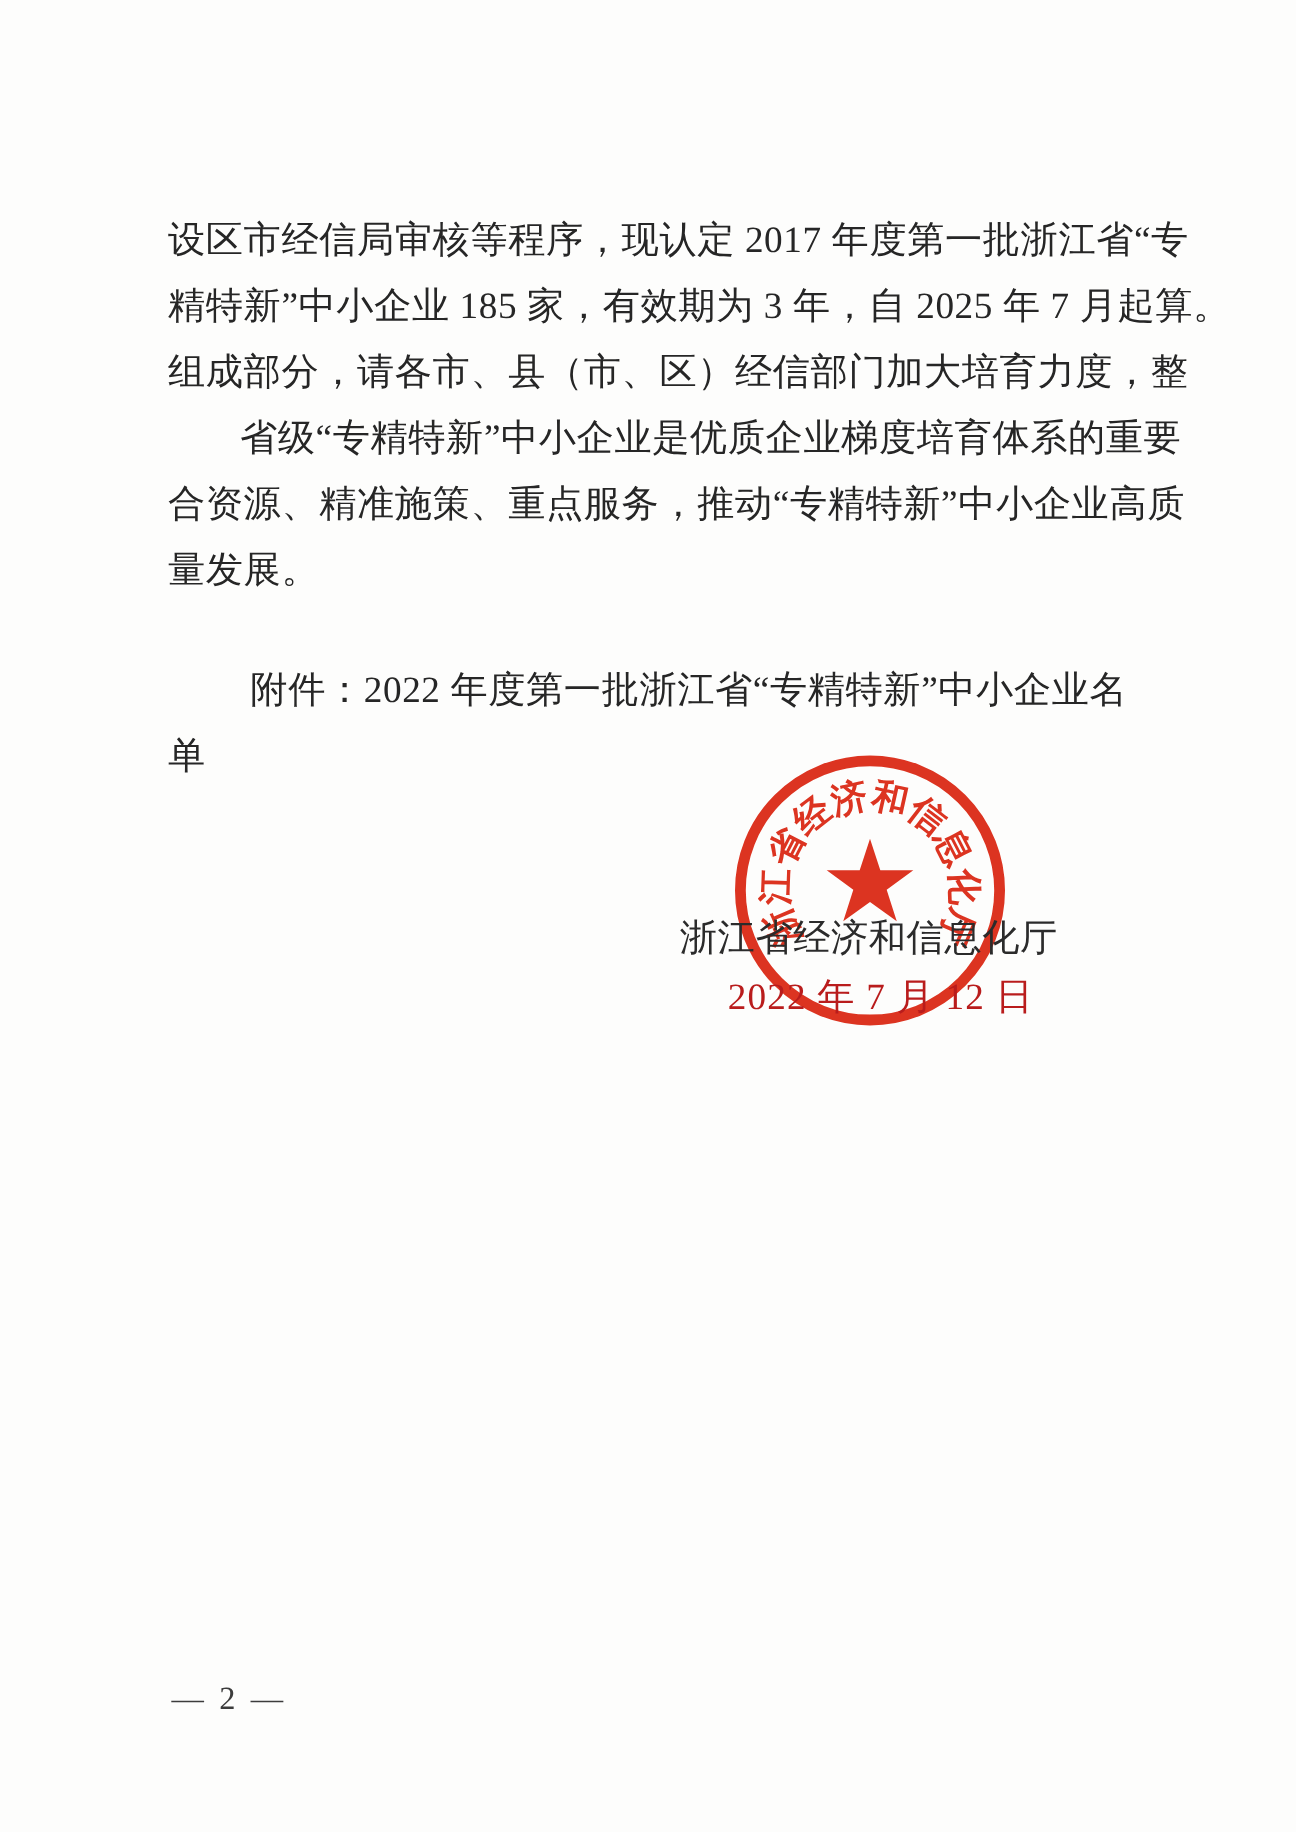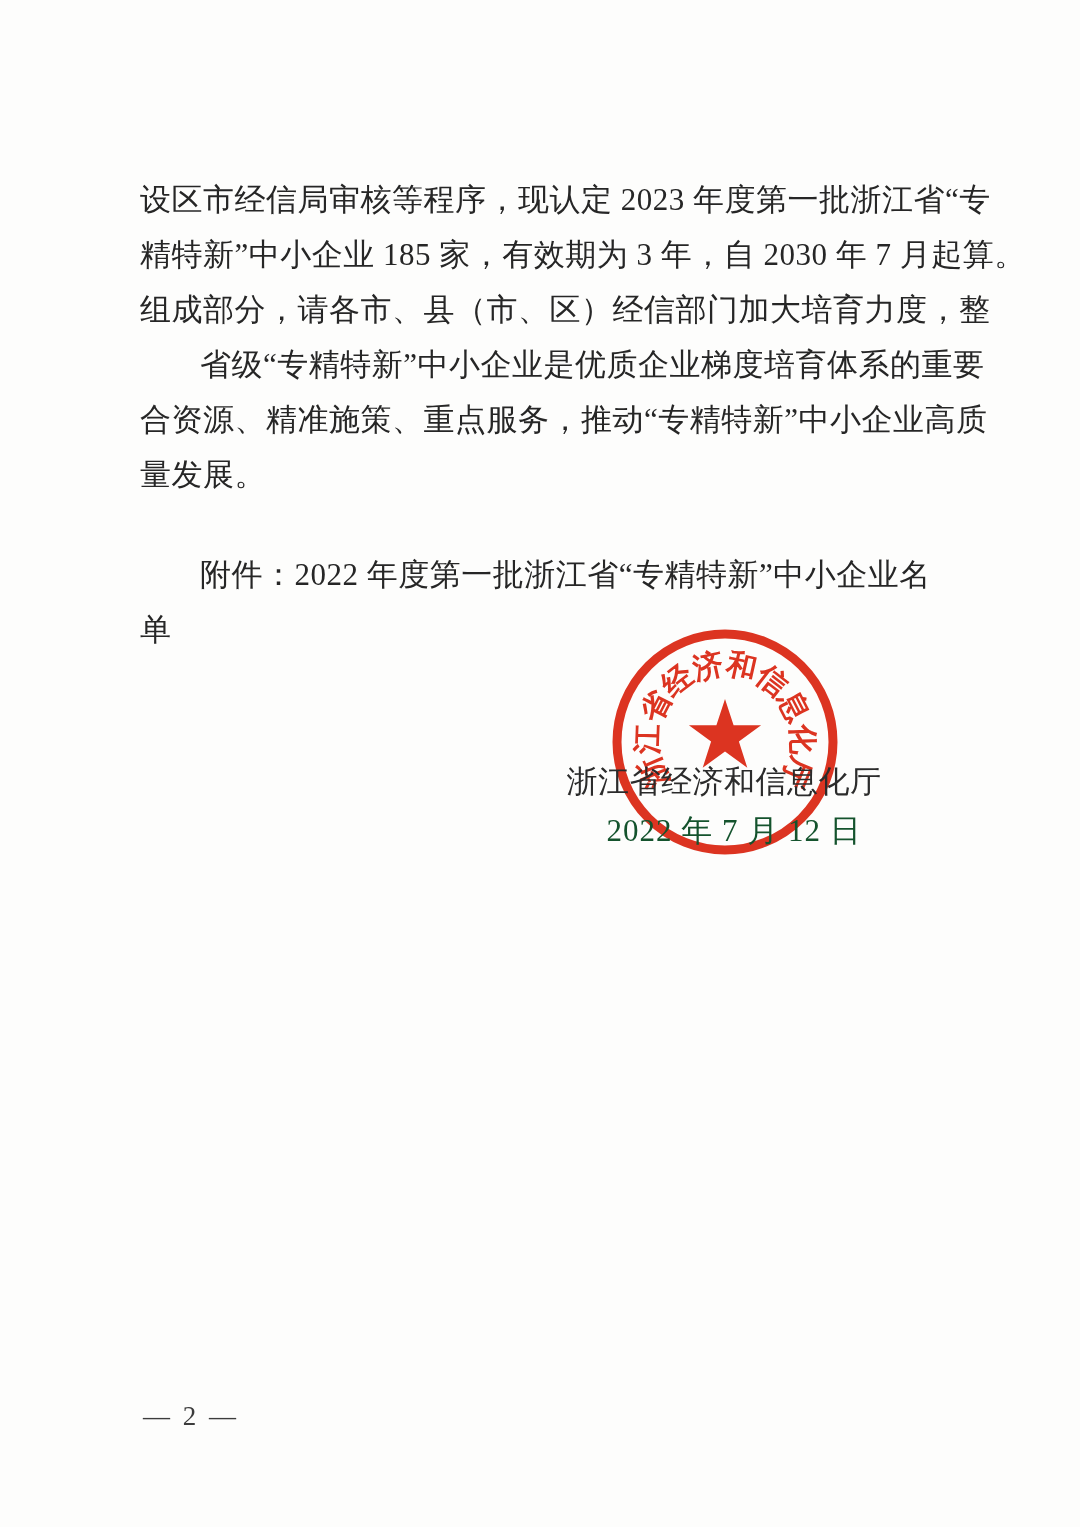--- a/index.html
+++ b/index.html
@@ -26,21 +26,21 @@
   .jline {
     text-align: justify;
     text-align-last: justify;
     white-space: nowrap;
   }
   .lline {
     text-align: left;
     text-align-last: left;
   }
   .indent-2 { text-indent: 60px; }
-  .attachment-line { margin-top: 45px; }
+  .attachment-line { margin-top: 45px; text-align: center; }
 
   
   .seal-wrap {
     position: absolute;
     left: 612px;
     top: 629px;
     width: 226px;
     height: 226px;
     mix-blend-mode: multiply;
     opacity: 0.96;
@@ -74,43 +74,43 @@
     text-align: right;
   }
   .sig-date {
     position: absolute;
     left: 734px;
     top: 831px;
     transform: translate(-50%, -50%);
     font-size: 31px;
     letter-spacing: 1px;
     white-space: nowrap;
-    color: #14532d;
+    color: #b91c1c;
   }
 
   .page-number {
     position: absolute;
     left: 143px;
     top: 1416px;
     transform: translateY(-50%);
     font-size: 27px;
     letter-spacing: 3px;
     color: #3c3c3c;
     white-space: nowrap;
   }
 </style>
 </head>
 <body>
 
 <div class="page">
 
   <div class="body-text">
     <div>
-      <div class="jline">设区市经信局审核等程序，现认定 2023 年度第一批浙江省“专</div>
-      <div class="jline">精特新”中小企业 185 家，有效期为 3 年，自 2030 年 7 月起算。</div>
+      <div class="jline">设区市经信局审核等程序，现认定 2017 年度第一批浙江省“专</div>
+      <div class="jline">精特新”中小企业 185 家，有效期为 3 年，自 2025 年 7 月起算。</div>
     </div>
     <div>
       <div class="jline">组成部分，请各市、县（市、区）经信部门加大培育力度，整</div>
       <div class="jline indent-2">省级“专精特新”中小企业是优质企业梯度培育体系的重要</div>
       <div class="jline">合资源、精准施策、重点服务，推动“专精特新”中小企业高质</div>
       <div class="lline">量发展。</div>
     </div>
     <div class="lline indent-2 attachment-line">附件：2022 年度第一批浙江省“专精特新”中小企业名单</div>
   </div>
 

